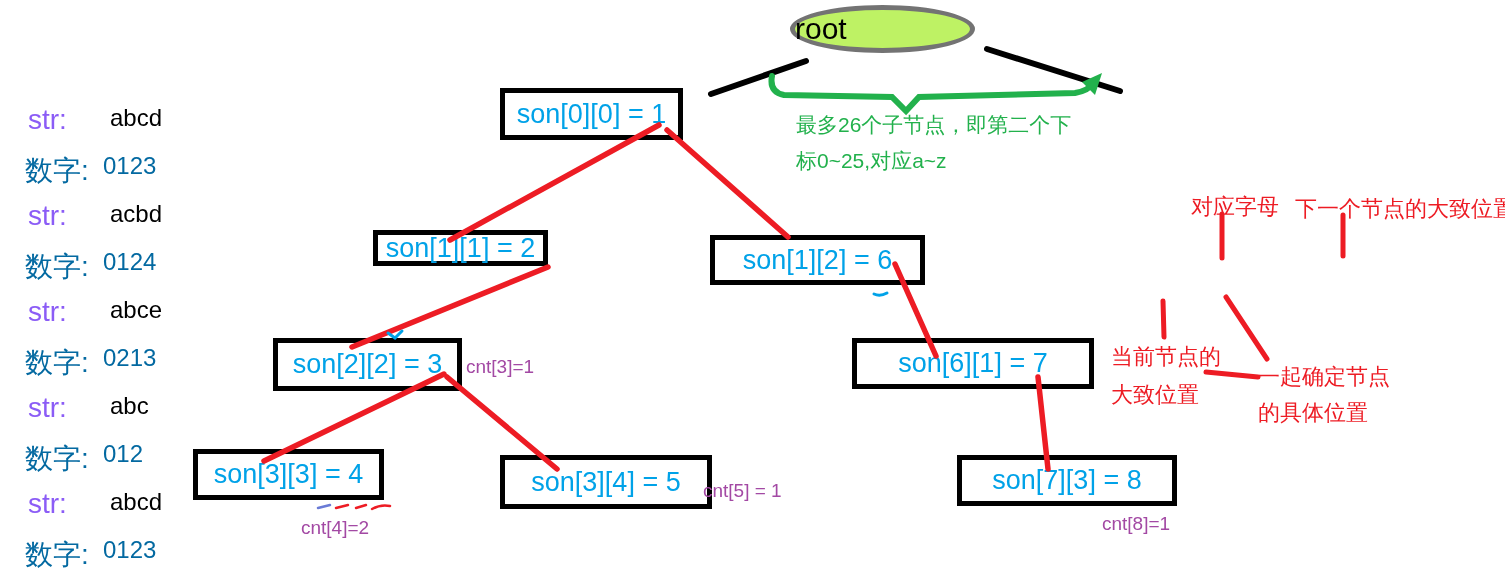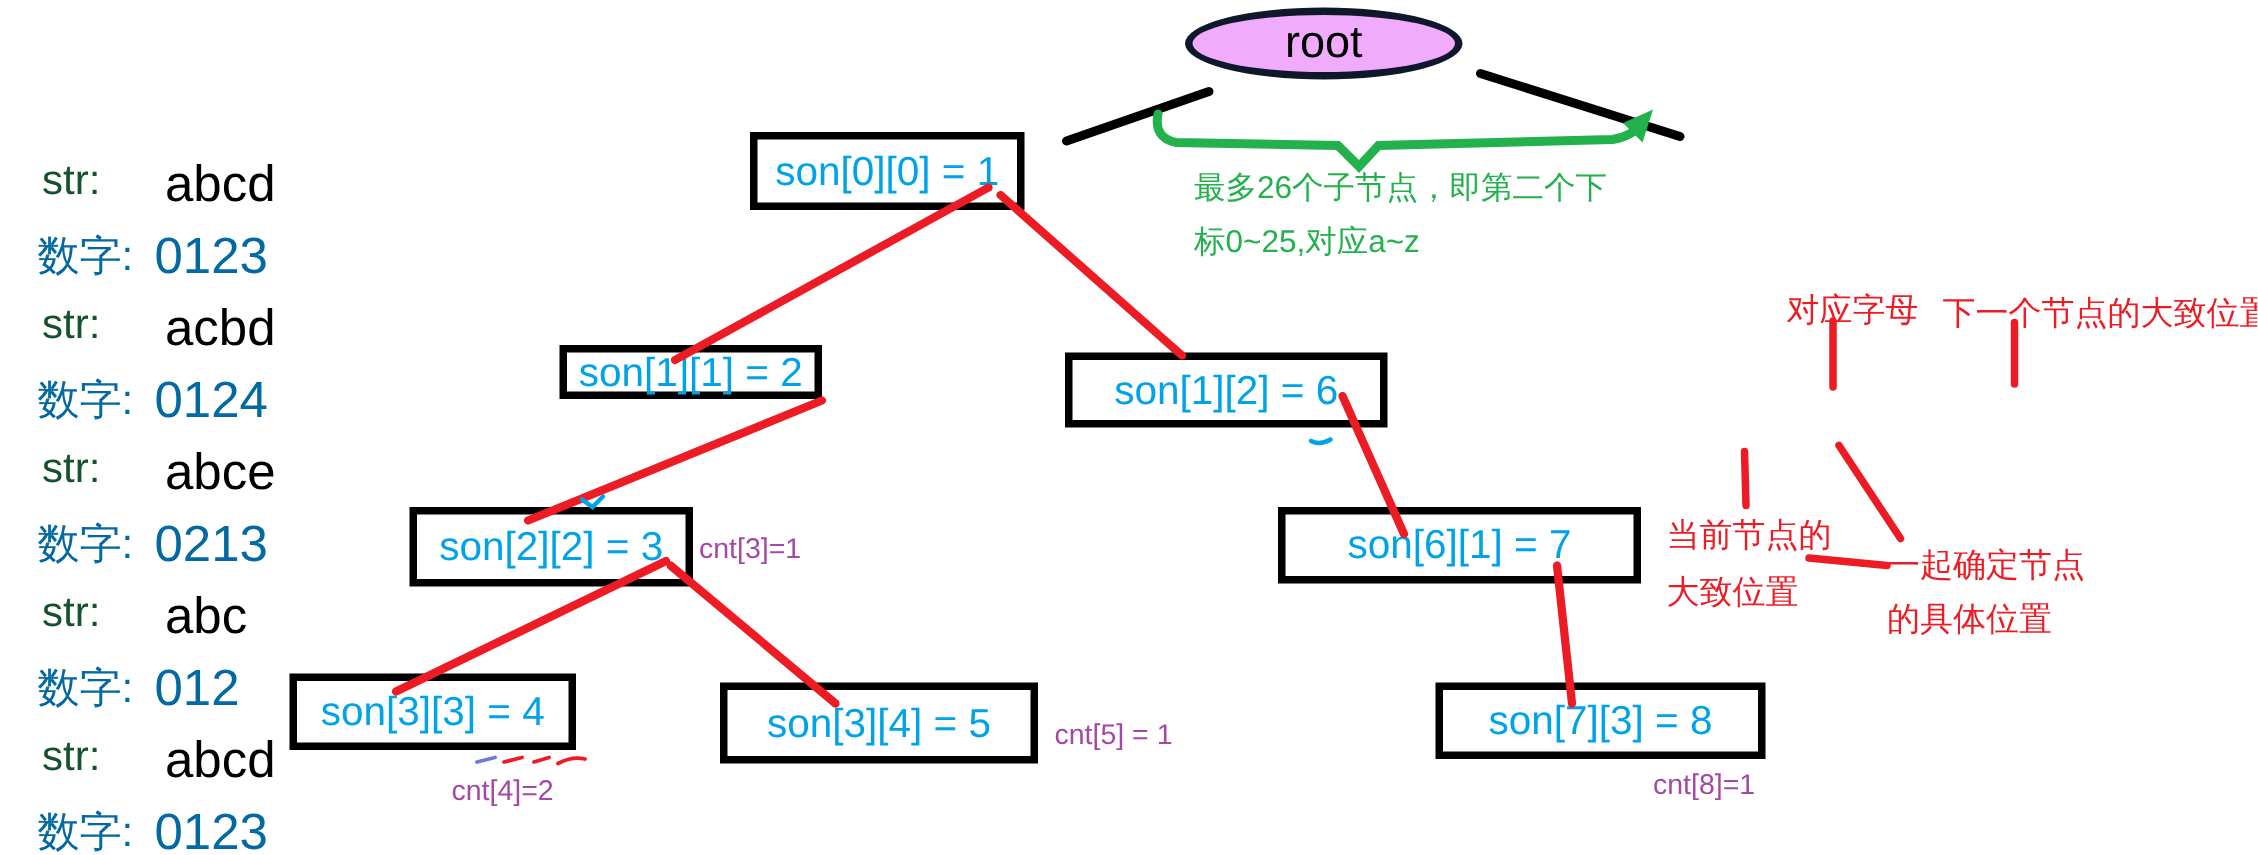--- a/index.html
+++ b/index.html
@@ -2,29 +2,29 @@
 <html><head>
 <meta charset="utf-8">
 <style>
   html,body{margin:0;padding:0;background:#fff;}
   .canvas{
     position:relative;width:1505px;height:570px;background:#ffffff;overflow:hidden;
     font-family:"Liberation Sans","DejaVu Sans",sans-serif;
   }
   
   .wrow{position:absolute;left:0;top:0;height:34px;white-space:nowrap;}
-  .wrow .lab{position:absolute;font-size:28px;color:#14532d;}
-  .wrow .val{position:absolute;font-size:34px;color:#000;}
+  .wrow .lab{position:absolute;font-size:28px;color:#8b5cf6;}
+  .wrow .val{position:absolute;font-size:24px;color:#000;}
   .wrow.num .lab,.wrow.num .val{color:#0369a1;}
   
   .root{
     position:absolute;left:790px;top:5px;width:185px;height:48px;
-    border:5px solid #0f172a;border-radius:50%;box-sizing:border-box;
-    display:flex;align-items:center;justify-content:center;
-    font-size:30px;color:#000;background:#f0abfc;z-index:2;
+    border:5px solid #737373;border-radius:50%;box-sizing:border-box;
+    display:flex;align-items:center;justify-content:flex-start;
+    font-size:30px;color:#000;background:#bef264;z-index:2;
   }
   
   .node{
     position:absolute;border:5px solid #000;background:#fff;box-sizing:border-box;
     display:flex;align-items:center;justify-content:center;
     font-size:27px;color:#00A2E8;white-space:nowrap;z-index:2;
   }
   
   .cnt{position:absolute;font-size:19px;color:#A349A4;white-space:nowrap;z-index:2;}
   
@@ -86,21 +86,21 @@
   <div class="root">
       <span>root</span>
     </div>
 
   <div class="node" style="left:500px;top:88px;width:183px;height:52px">son[0][0] = 1</div>
   <div class="node" style="left:373px;top:230px;width:175px;height:36px">son[1][1] = 2</div>
   <div class="node" style="left:710px;top:235px;width:215px;height:50px">son[1][2] = 6</div>
   <div class="node" style="left:273px;top:338px;width:189px;height:53px">son[2][2] = 3</div>
   <div class="node" style="left:852px;top:338px;width:242px;height:51px">son[6][1] = 7</div>
   <div class="node" style="left:193px;top:449px;width:191px;height:51px">son[3][3] = 4</div>
-  <div class="node" style="left:480px;top:455px;width:212px;height:54px">son[3][4] = 5</div>
+  <div class="node" style="left:500px;top:455px;width:212px;height:54px">son[3][4] = 5</div>
   <div class="node" style="left:957px;top:455px;width:220px;height:51px">son[7][3] = 8</div>
 
   <div class="cnt" style="left:466px;top:356px">cnt[3]=1</div>
   <div class="cnt" style="left:301px;top:517px">cnt[4]=2</div>
   <div class="cnt" style="left:703px;top:480px">cnt[5] = 1</div>
   <div class="cnt" style="left:1102px;top:513px">cnt[8]=1</div>
 
   <div class="gnote" style="left:796px;top:111px">最多26个子节点，即第二个下</div>
   <div class="gnote" style="left:796px;top:147px">标0~25,对应a~z</div>
 

